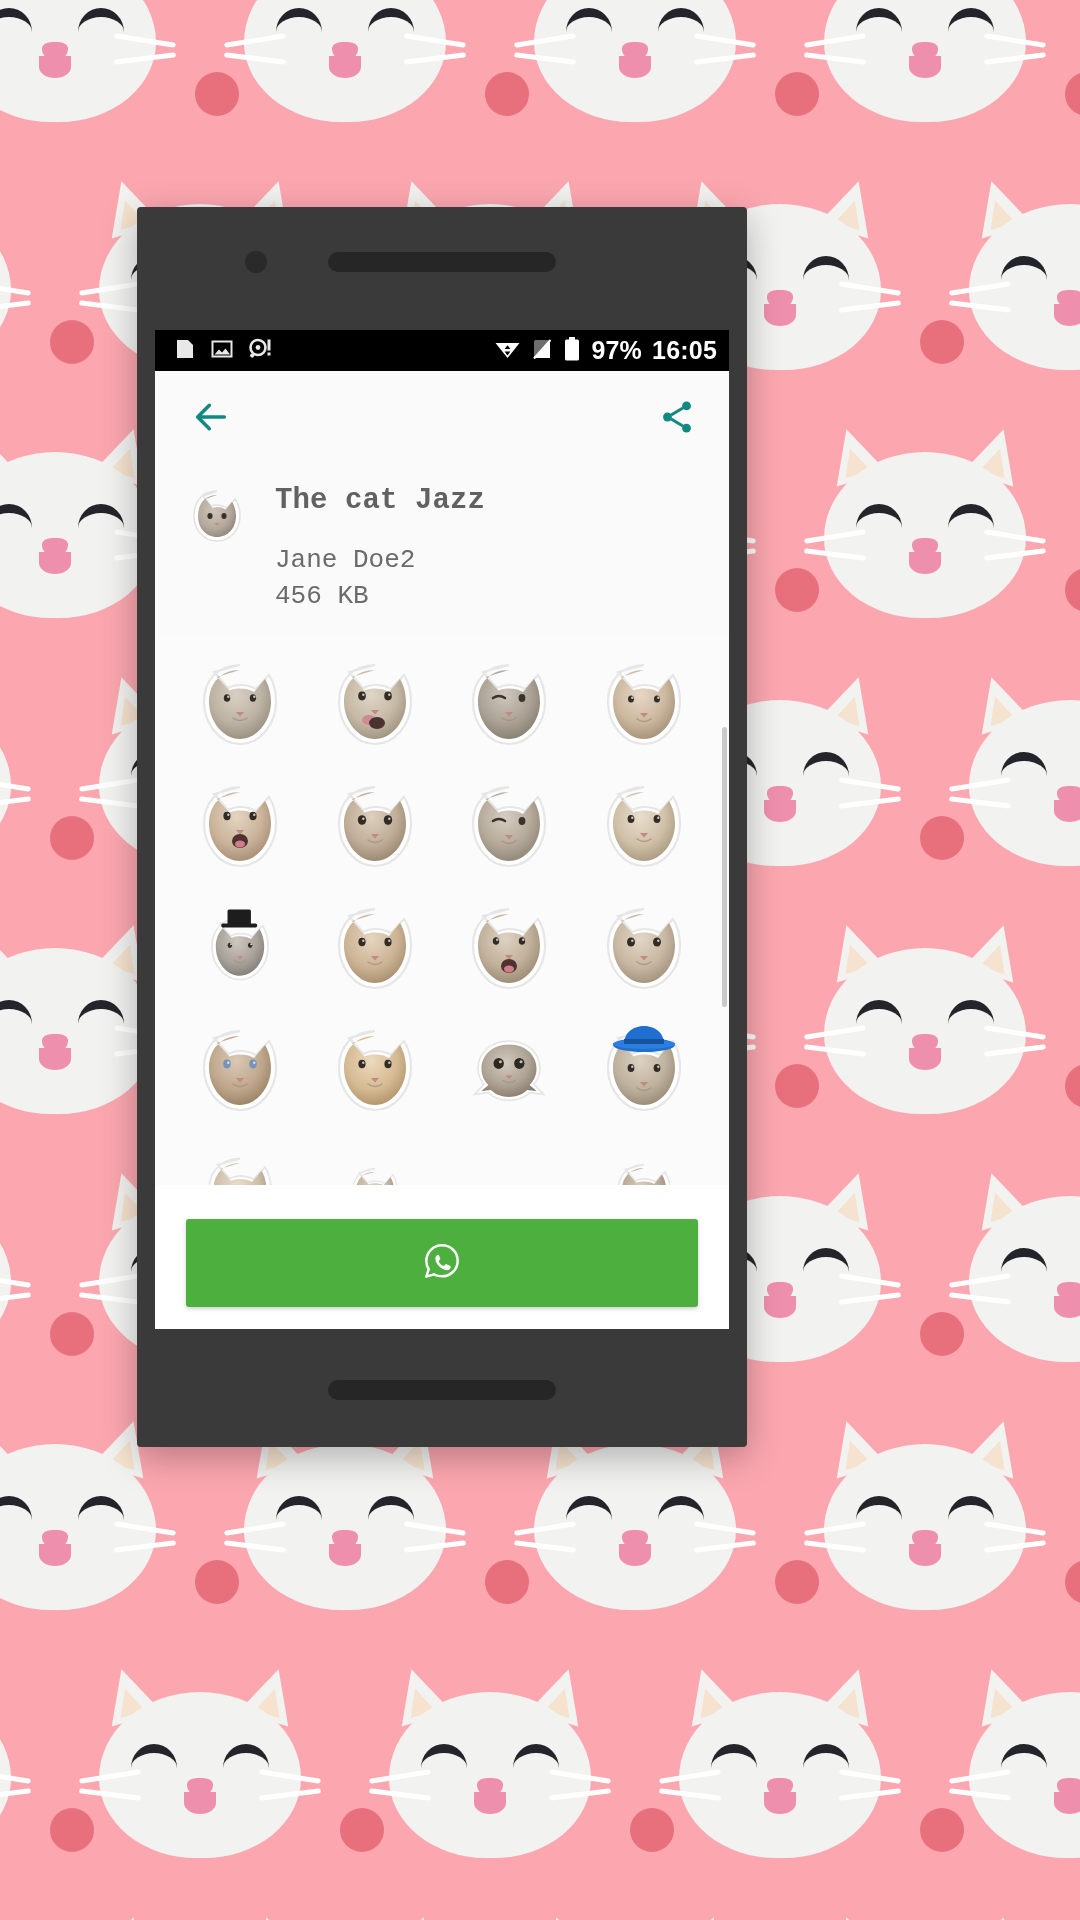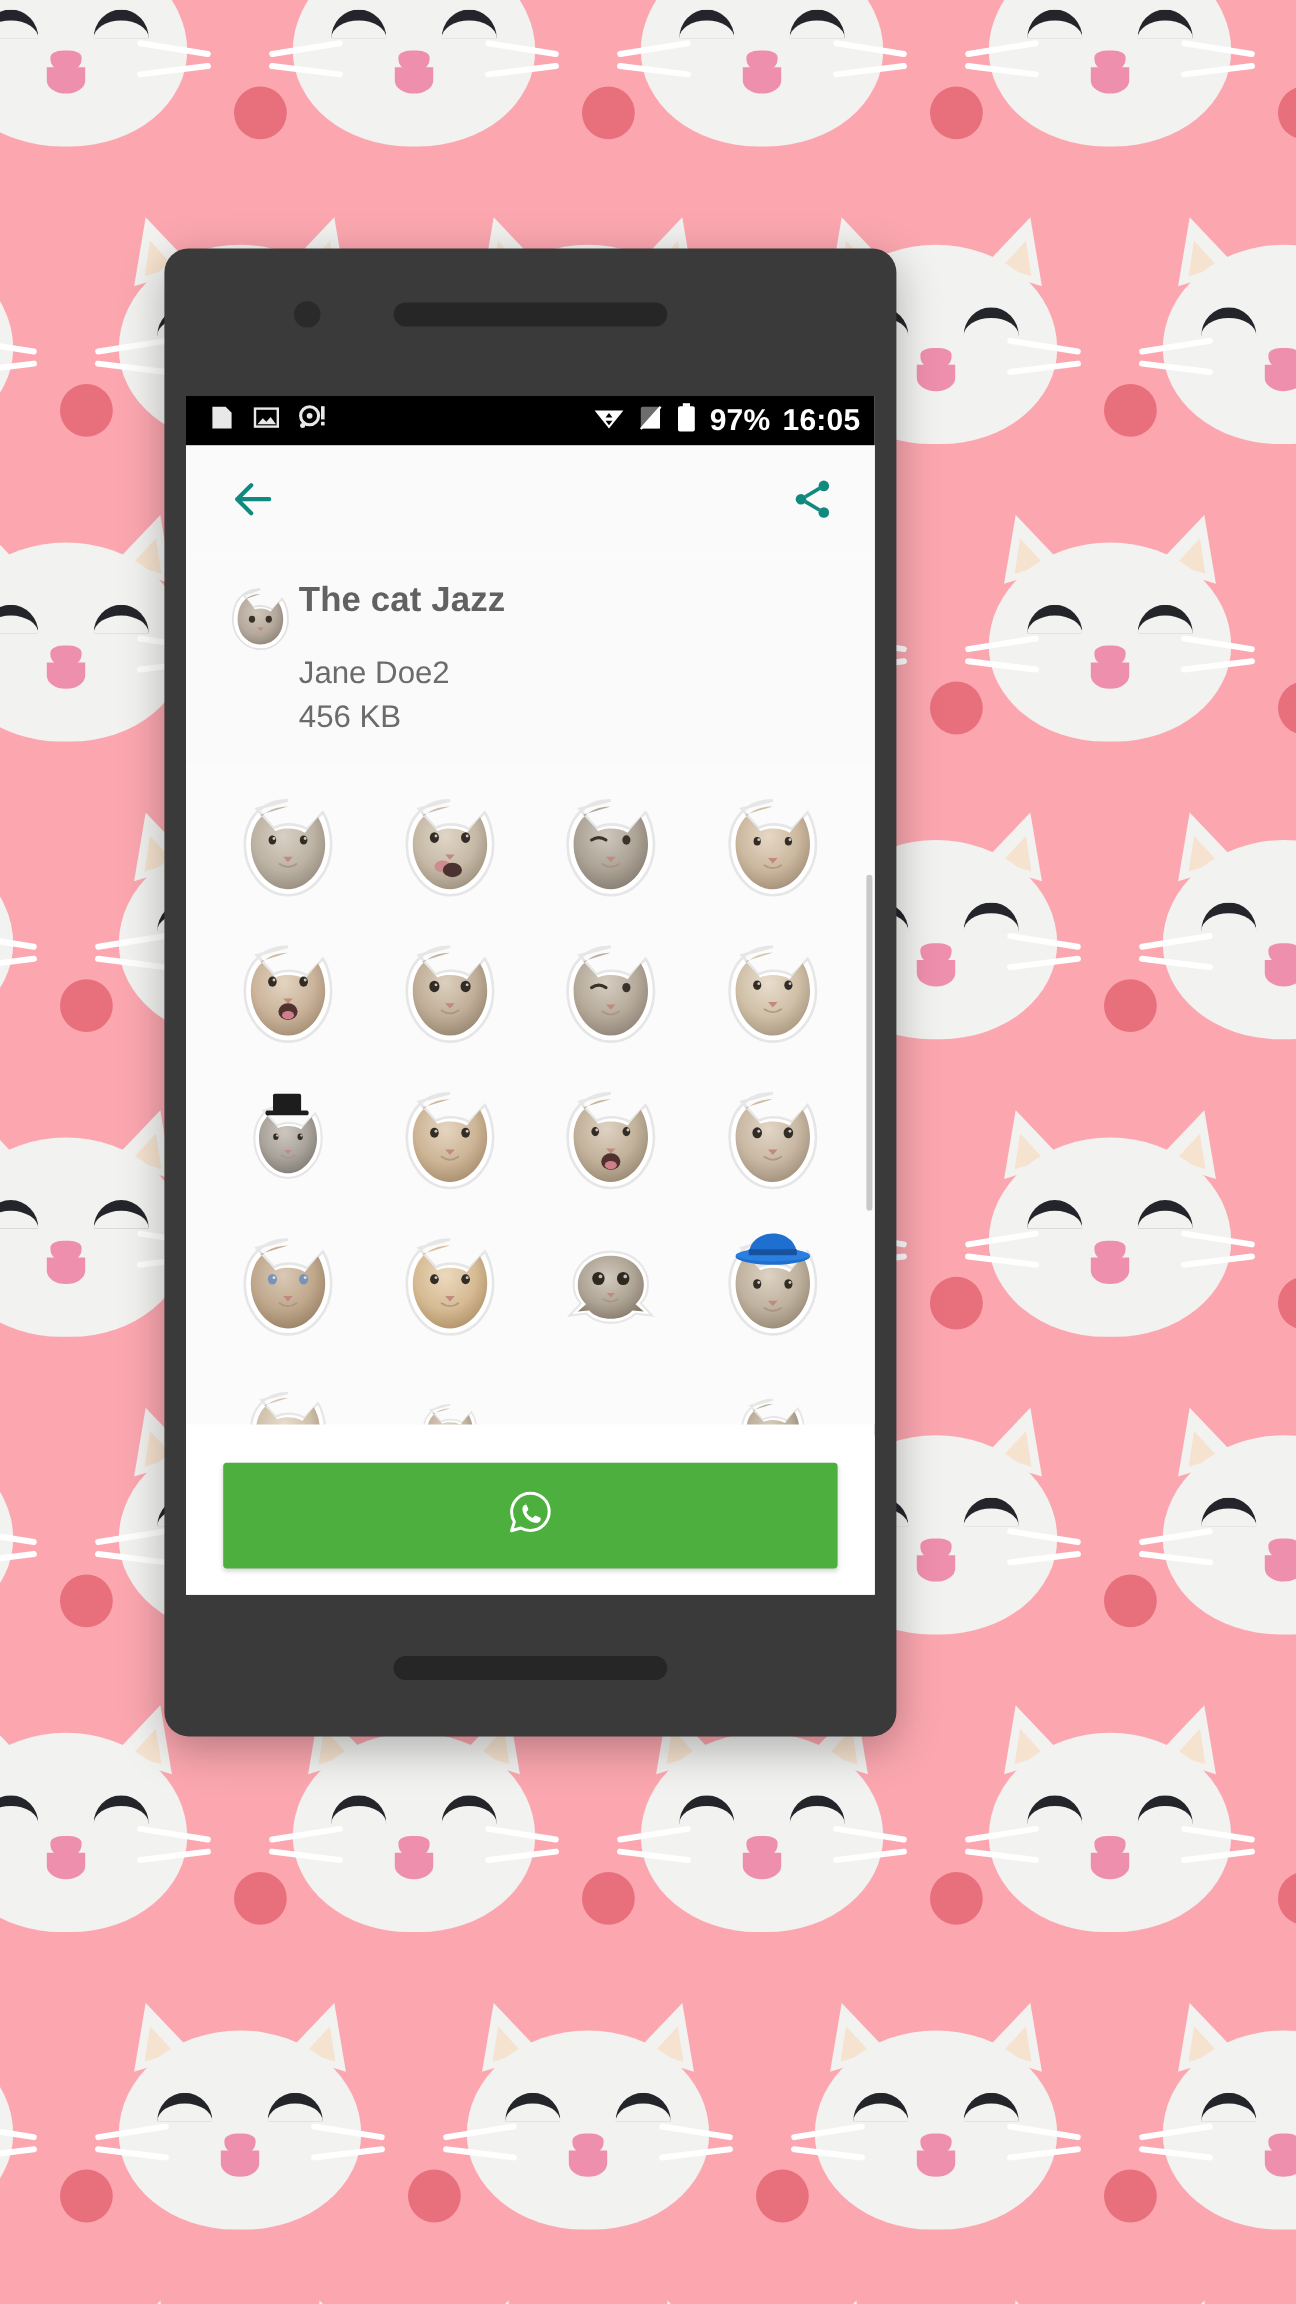--- a/index.html
+++ b/index.html
@@ -87,21 +87,21 @@
   }
 
   
   #phone {
     position: absolute;
     left: 137px;
     top: 207px;
     width: 610px;
     height: 1240px;
     background: #3a3a3a;
-    border-radius: 20px;
+    border-radius: 4px;
     box-shadow: 0 10px 36px rgba(0,0,0,0.28);
   }
   #phone-camera {
     position: absolute;
     left: 108px; top: 44px;
     width: 22px; height: 22px;
     border-radius: 50%;
     background: #2a2a2a;
   }
   #phone-speaker {
@@ -181,21 +181,21 @@
   #pack-info {
     background: #fafafa;
     padding: 12px 30px 24px 30px;
     display: flex;
   }
   #pack-tray-icon {
     width: 64px; height: 64px;
     flex: 0 0 64px;
     margin-top: 6px;
   }
-  #pack-meta { padding-top: 6px; }
+  #pack-meta { margin-left: 26px; padding-top: 6px; font-family: Liberation Mono, monospace; }
   #pack-title {
     font-size: 29px;
     font-weight: bold;
     color: #616161;
     letter-spacing: 0.1px;
   }
   #pack-publisher {
     margin-top: 28px;
     font-size: 26px;
     color: #6b6b6b;

